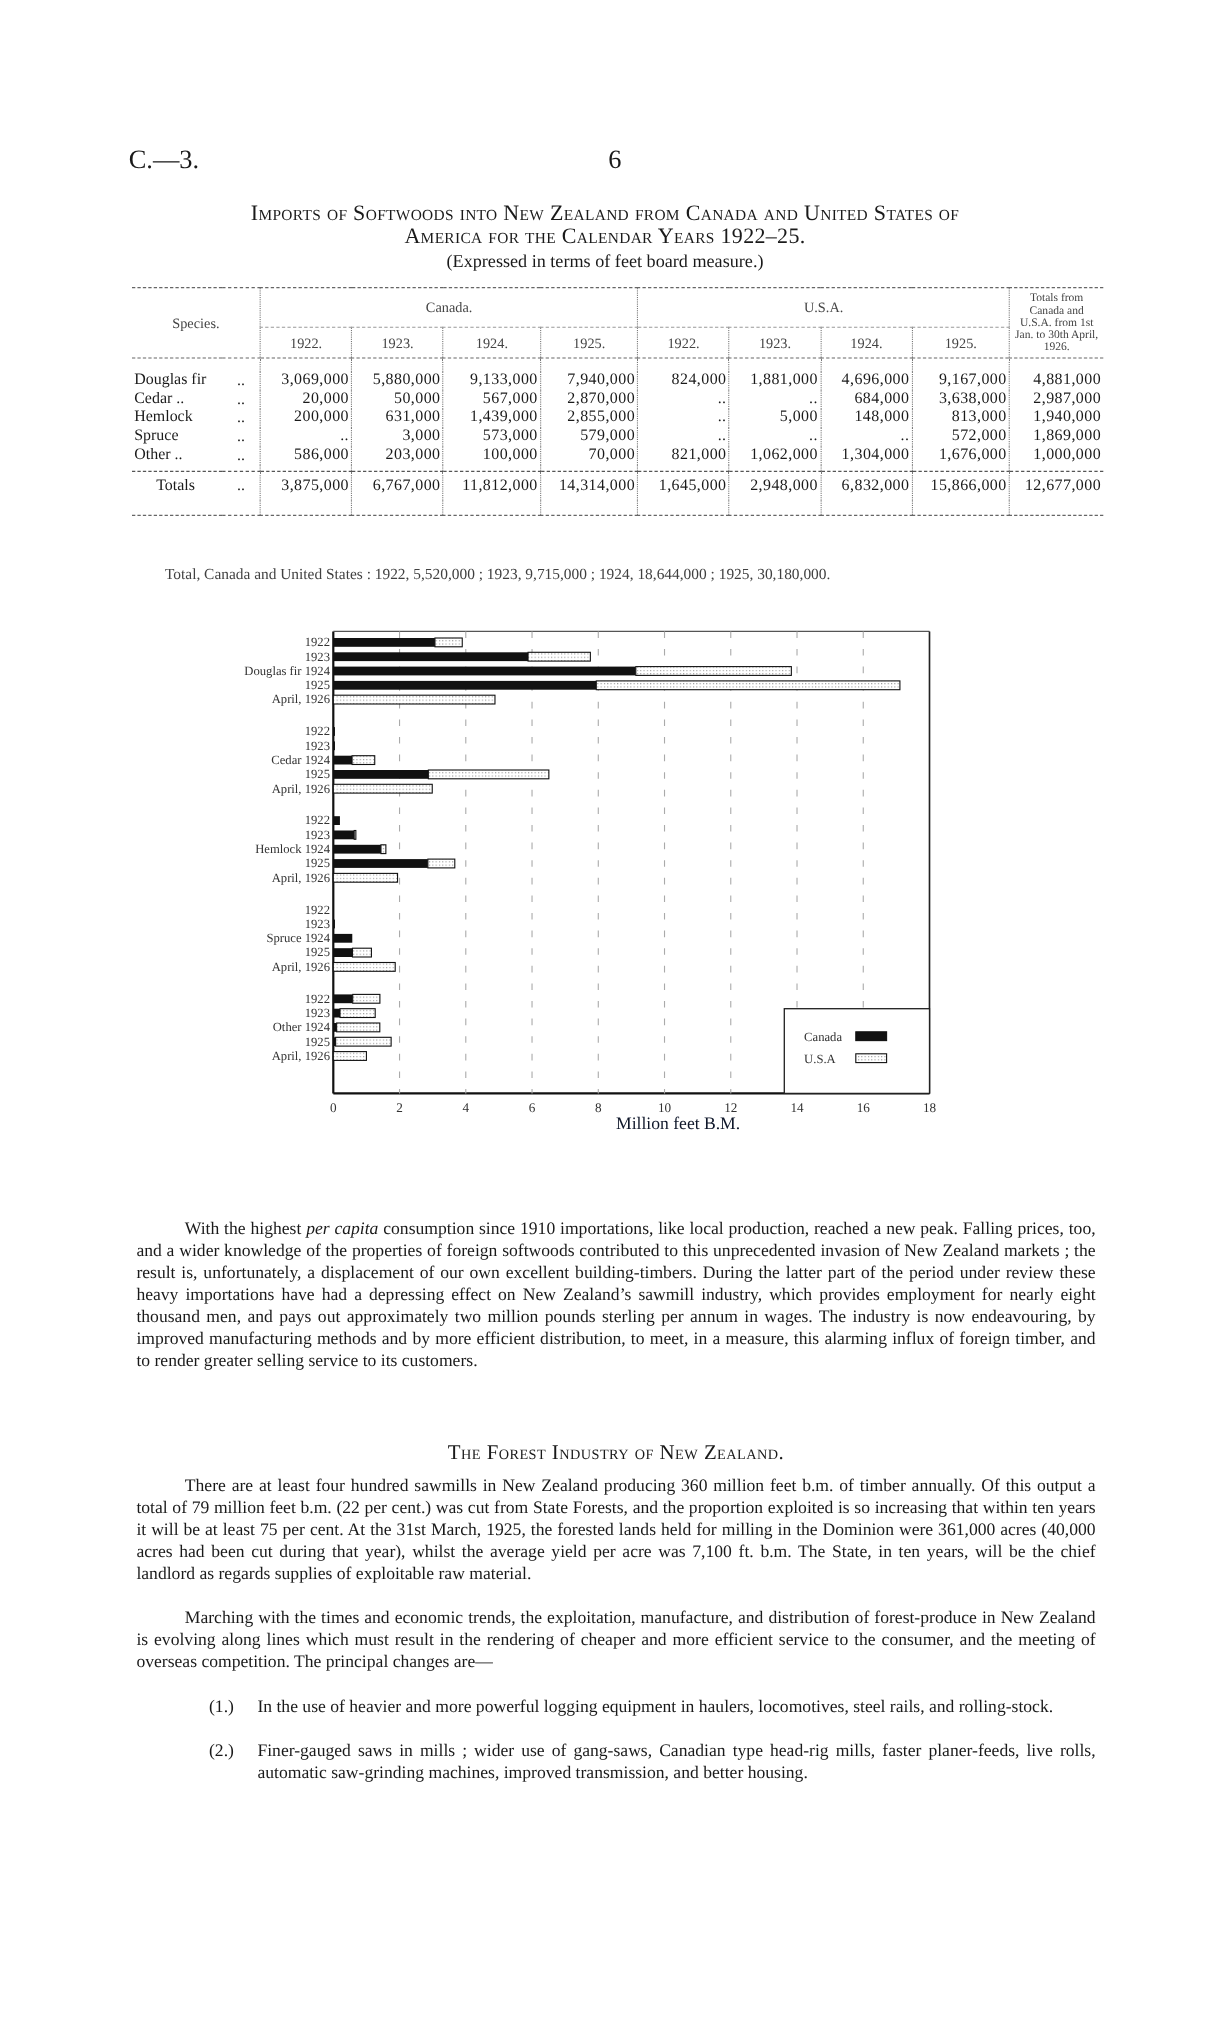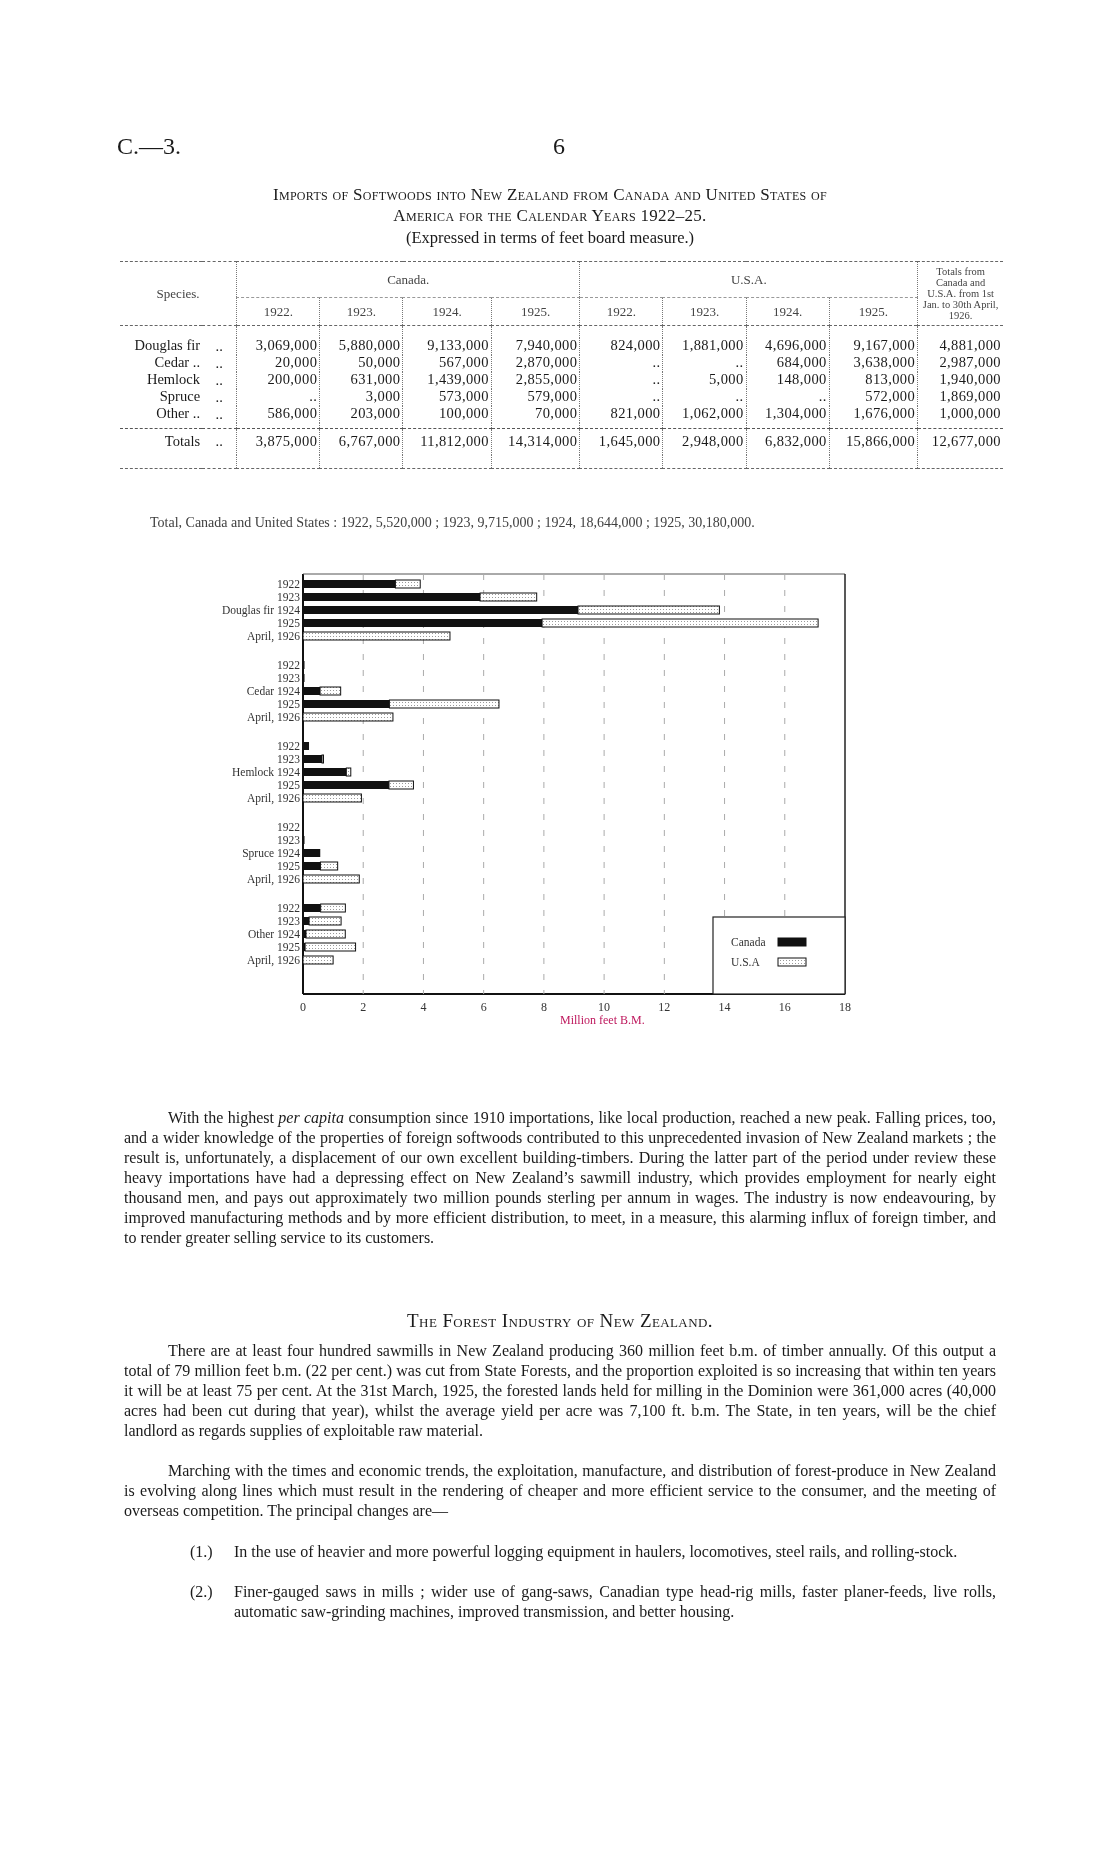--- a/index.html
+++ b/index.html
@@ -1,41 +1,41 @@
 <!DOCTYPE html>
 <html><head>
 <meta charset="utf-8">
 <style>
   html,body{margin:0;padding:0;background:#fff;}
   body{width:1114px;height:1851px;position:relative;overflow:hidden;
        font-family:"Liberation Serif","DejaVu Serif",serif;color:#1a1a1a;}
   .abs{position:absolute;}
   .hdr-left{left:117px;top:133px;font-size:24px;}
   .hdr-center{left:553px;top:133px;font-size:24px;}
-  .title{left:150px;top:184px;width:800px;text-align:center;font-size:17px;line-height:21px;font-variant:small-caps;letter-spacing:0.3px;}
+  .title{left:150px;top:184px;width:800px;text-align:center;font-size:20px;line-height:21px;font-variant:small-caps;letter-spacing:0.3px;}
   .subtitle{left:150px;top:228px;width:800px;text-align:center;font-size:16.5px;}
   
   .tbl{left:120px;top:261px;width:883px;}
   table.imp{border-collapse:collapse;width:883px;font-size:14.5px;}
   table.imp th{font-weight:normal;font-size:13px;color:#444;}
   table.imp td,table.imp th{padding:0 2px;}
   .vl{border-left:1px dotted #777;}
   .num{text-align:right;white-space:nowrap;letter-spacing:0.4px;line-height:15.5px;}
-  .species{text-align:right;white-space:nowrap;line-height:15.5px;}
+  .species{text-align:left;white-space:nowrap;line-height:15.5px;}
   .dots{text-align:center;width:28px;}
   .topline{border-top:1px dashed #666;}
   .botline{border-bottom:1px dashed #666;}
   .totline td{border-top:1px dashed #555;}
   .totals-note{left:150px;top:515px;width:810px;font-size:14px;color:#404040;}
   
   #chart{position:absolute;left:0;top:0;width:1114px;height:1060px;pointer-events:none;}
   .ch-label{font-family:"Liberation Serif",serif;font-size:11.5px;fill:#333;}
   .ch-tick{font-family:"Liberation Serif",serif;font-size:12px;fill:#333;}
   .caption{left:100px;top:1040px;width:910px;text-align:center;font-size:12.5px;font-variant:small-caps;letter-spacing:0.3px;line-height:15px;color:#333;}
-  .xlabel{left:560px;top:1013px;font-size:12px;color:#be185d;}
+  .xlabel{left:560px;top:1013px;font-size:16px;color:#0f172a;}
   
   .para{left:124px;width:872px;font-size:16px;line-height:20px;text-align:justify;text-align-last:left;}
   .para .ind{display:inline-block;width:44px;}
   .sec-title{left:124px;width:872px;text-align:center;font-size:19px;font-variant:small-caps;letter-spacing:0.4px;}
   .item{left:190px;width:806px;font-size:16px;line-height:20px;text-align:justify;padding-left:44px;text-indent:-44px;box-sizing:border-box;}
   .item .lbl{display:inline-block;width:44px;text-indent:0;}
 </style>
 </head>
 <body>
 

